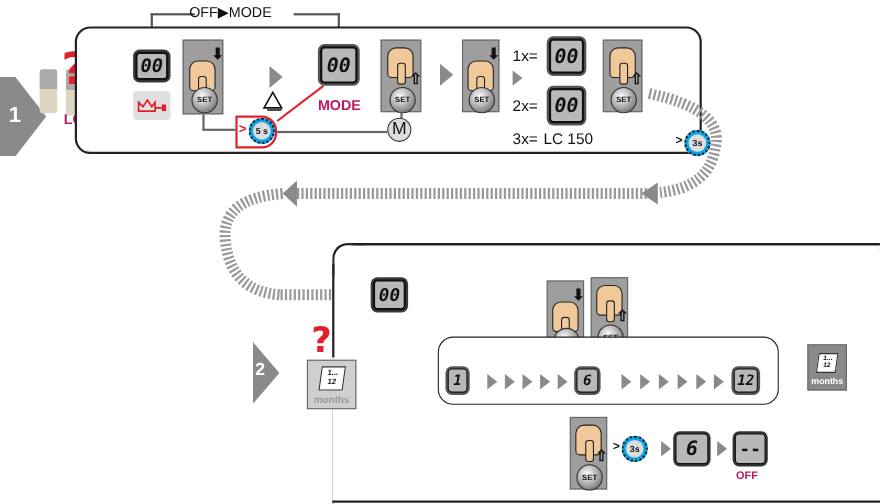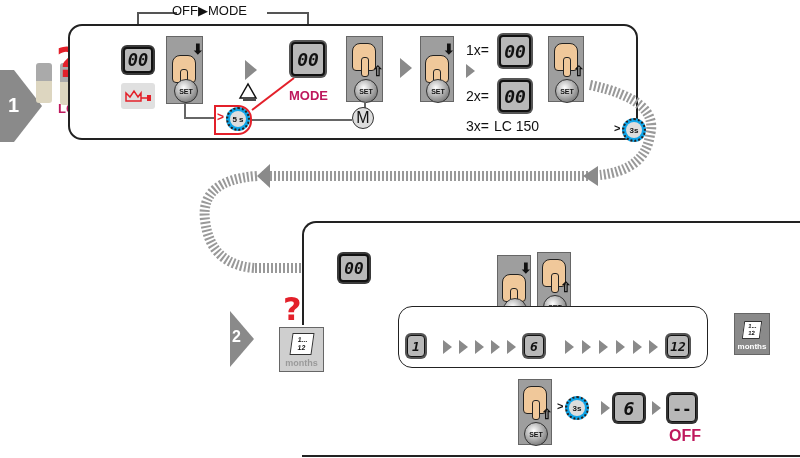--- a/index.html
+++ b/index.html
@@ -237,13 +237,13 @@
     <span>3s</span>
   </div>
 <div class="tri-s" style="left:601px;top:401px"></div>
 <div class="lcd" style="left:612px;top:392px;width:34px;height:32px;background:#333">
   <div class="inner" style="font-size:18px;border-width:1px">6</div>
 </div>
 <div class="tri-s" style="left:652px;top:401px"></div>
 <div class="lcd" style="left:666px;top:392px;width:32px;height:32px;background:#333">
   <div class="inner" style="font-size:16px;font-style:normal;border-width:1px">--</div>
 </div>
-<div class="label-b" style="left:669px;top:427px;font-size:16px">OFF</div>
+<div class="label-b" style="left:669px;top:427px;font-size:10px">OFF</div>
 
 </body></html>

